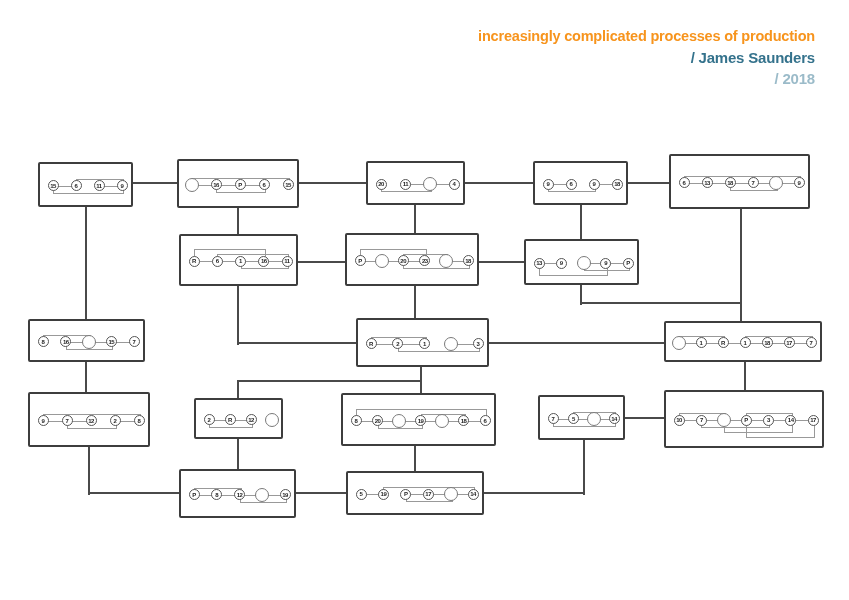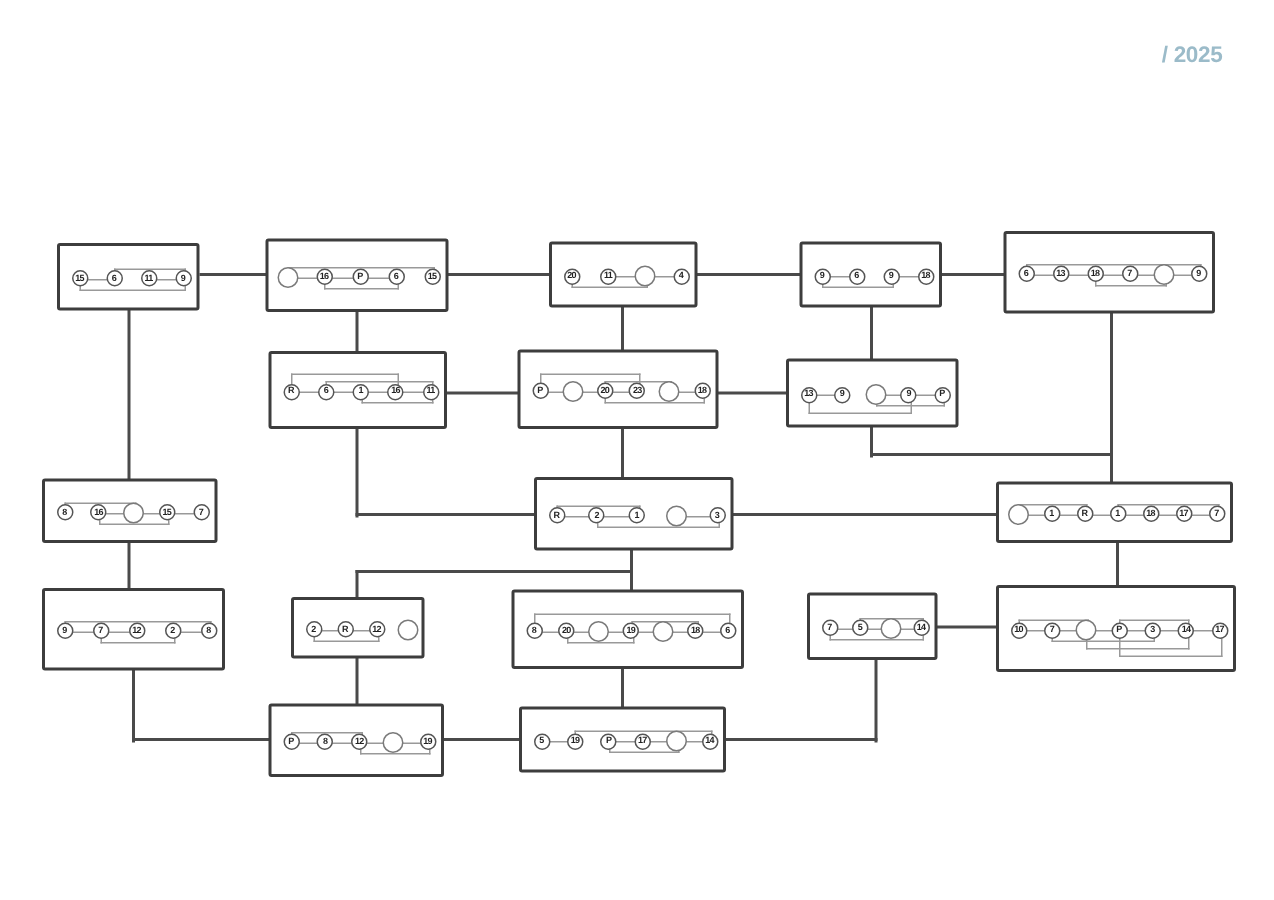--- a/index.html
+++ b/index.html
@@ -19,21 +19,23 @@
   .node{position:absolute;background:#fff;border:1px solid #555;border-radius:50%;
         font-size:6px;font-weight:bold;letter-spacing:-0.5px;color:#222;
         display:flex;align-items:center;justify-content:center;z-index:3;box-sizing:border-box;}
   .node.empty{border-color:#7a7a7a;}
 </style>
 </head>
 <body>
 
 <div id="stage">
   <div id="header">
-    <div class="y-line" style="color: rgb(155, 187, 201);">/ 2025</div>
+    <div class="t-line" style="color: rgb(247, 148, 29);">increasingly complicated processes of production</div>
+    <div class="a-line" style="color: rgb(52, 114, 140);">/ James Saunders</div>
+    <div class="y-line" style="color: rgb(155, 187, 201);">/ 2018</div>
   </div>
   <div id="canvas">
       <div class="conn" style="left: 133px; top: 182px; width: 48px; height: 2px; background: rgb(74, 74, 74);"></div>
       <div class="conn" style="left: 297px; top: 182px; width: 73px; height: 2px; background: rgb(74, 74, 74);"></div>
       <div class="conn" style="left: 463px; top: 182px; width: 74px; height: 2px; background: rgb(74, 74, 74);"></div>
       <div class="conn" style="left: 626px; top: 182px; width: 47px; height: 2px; background: rgb(74, 74, 74);"></div>
       <div class="conn" style="left: 237px; top: 206px; width: 2px; height: 32px; background: rgb(74, 74, 74);"></div>
       <div class="conn" style="left: 414px; top: 203px; width: 2px; height: 34px; background: rgb(74, 74, 74);"></div>
       <div class="conn" style="left: 580px; top: 203px; width: 2px; height: 40px; background: rgb(74, 74, 74);"></div>
       <div class="conn" style="left: 85px; top: 205px; width: 2px; height: 118px; background: rgb(74, 74, 74);"></div>

